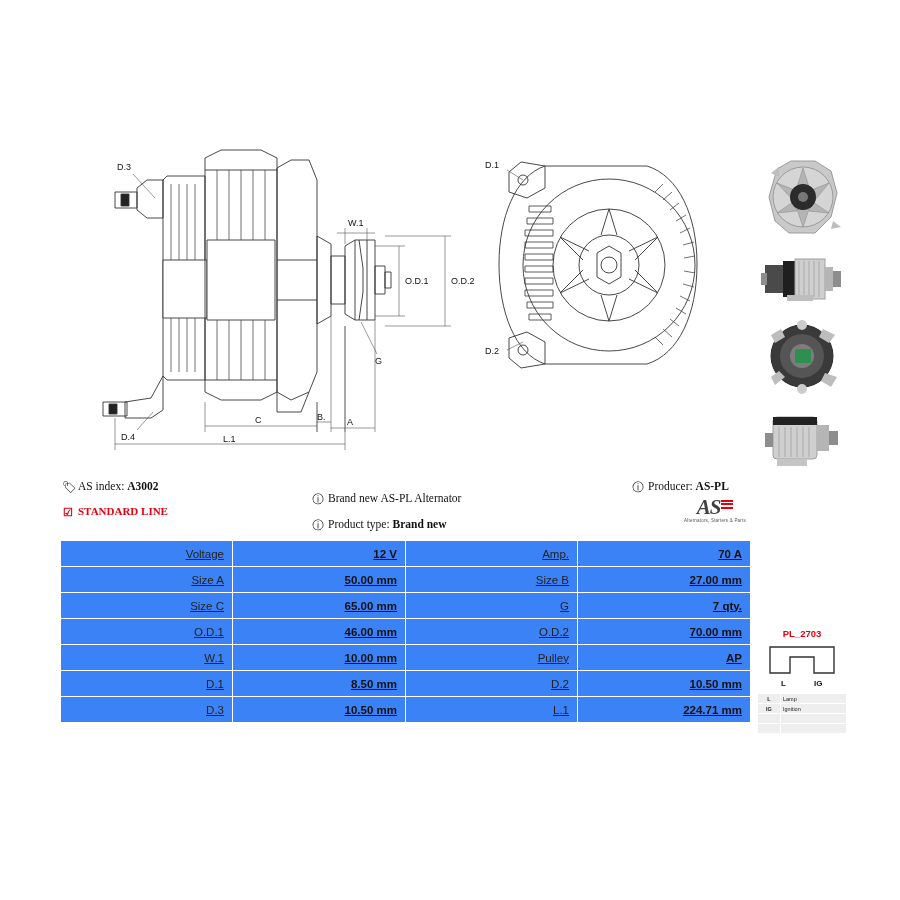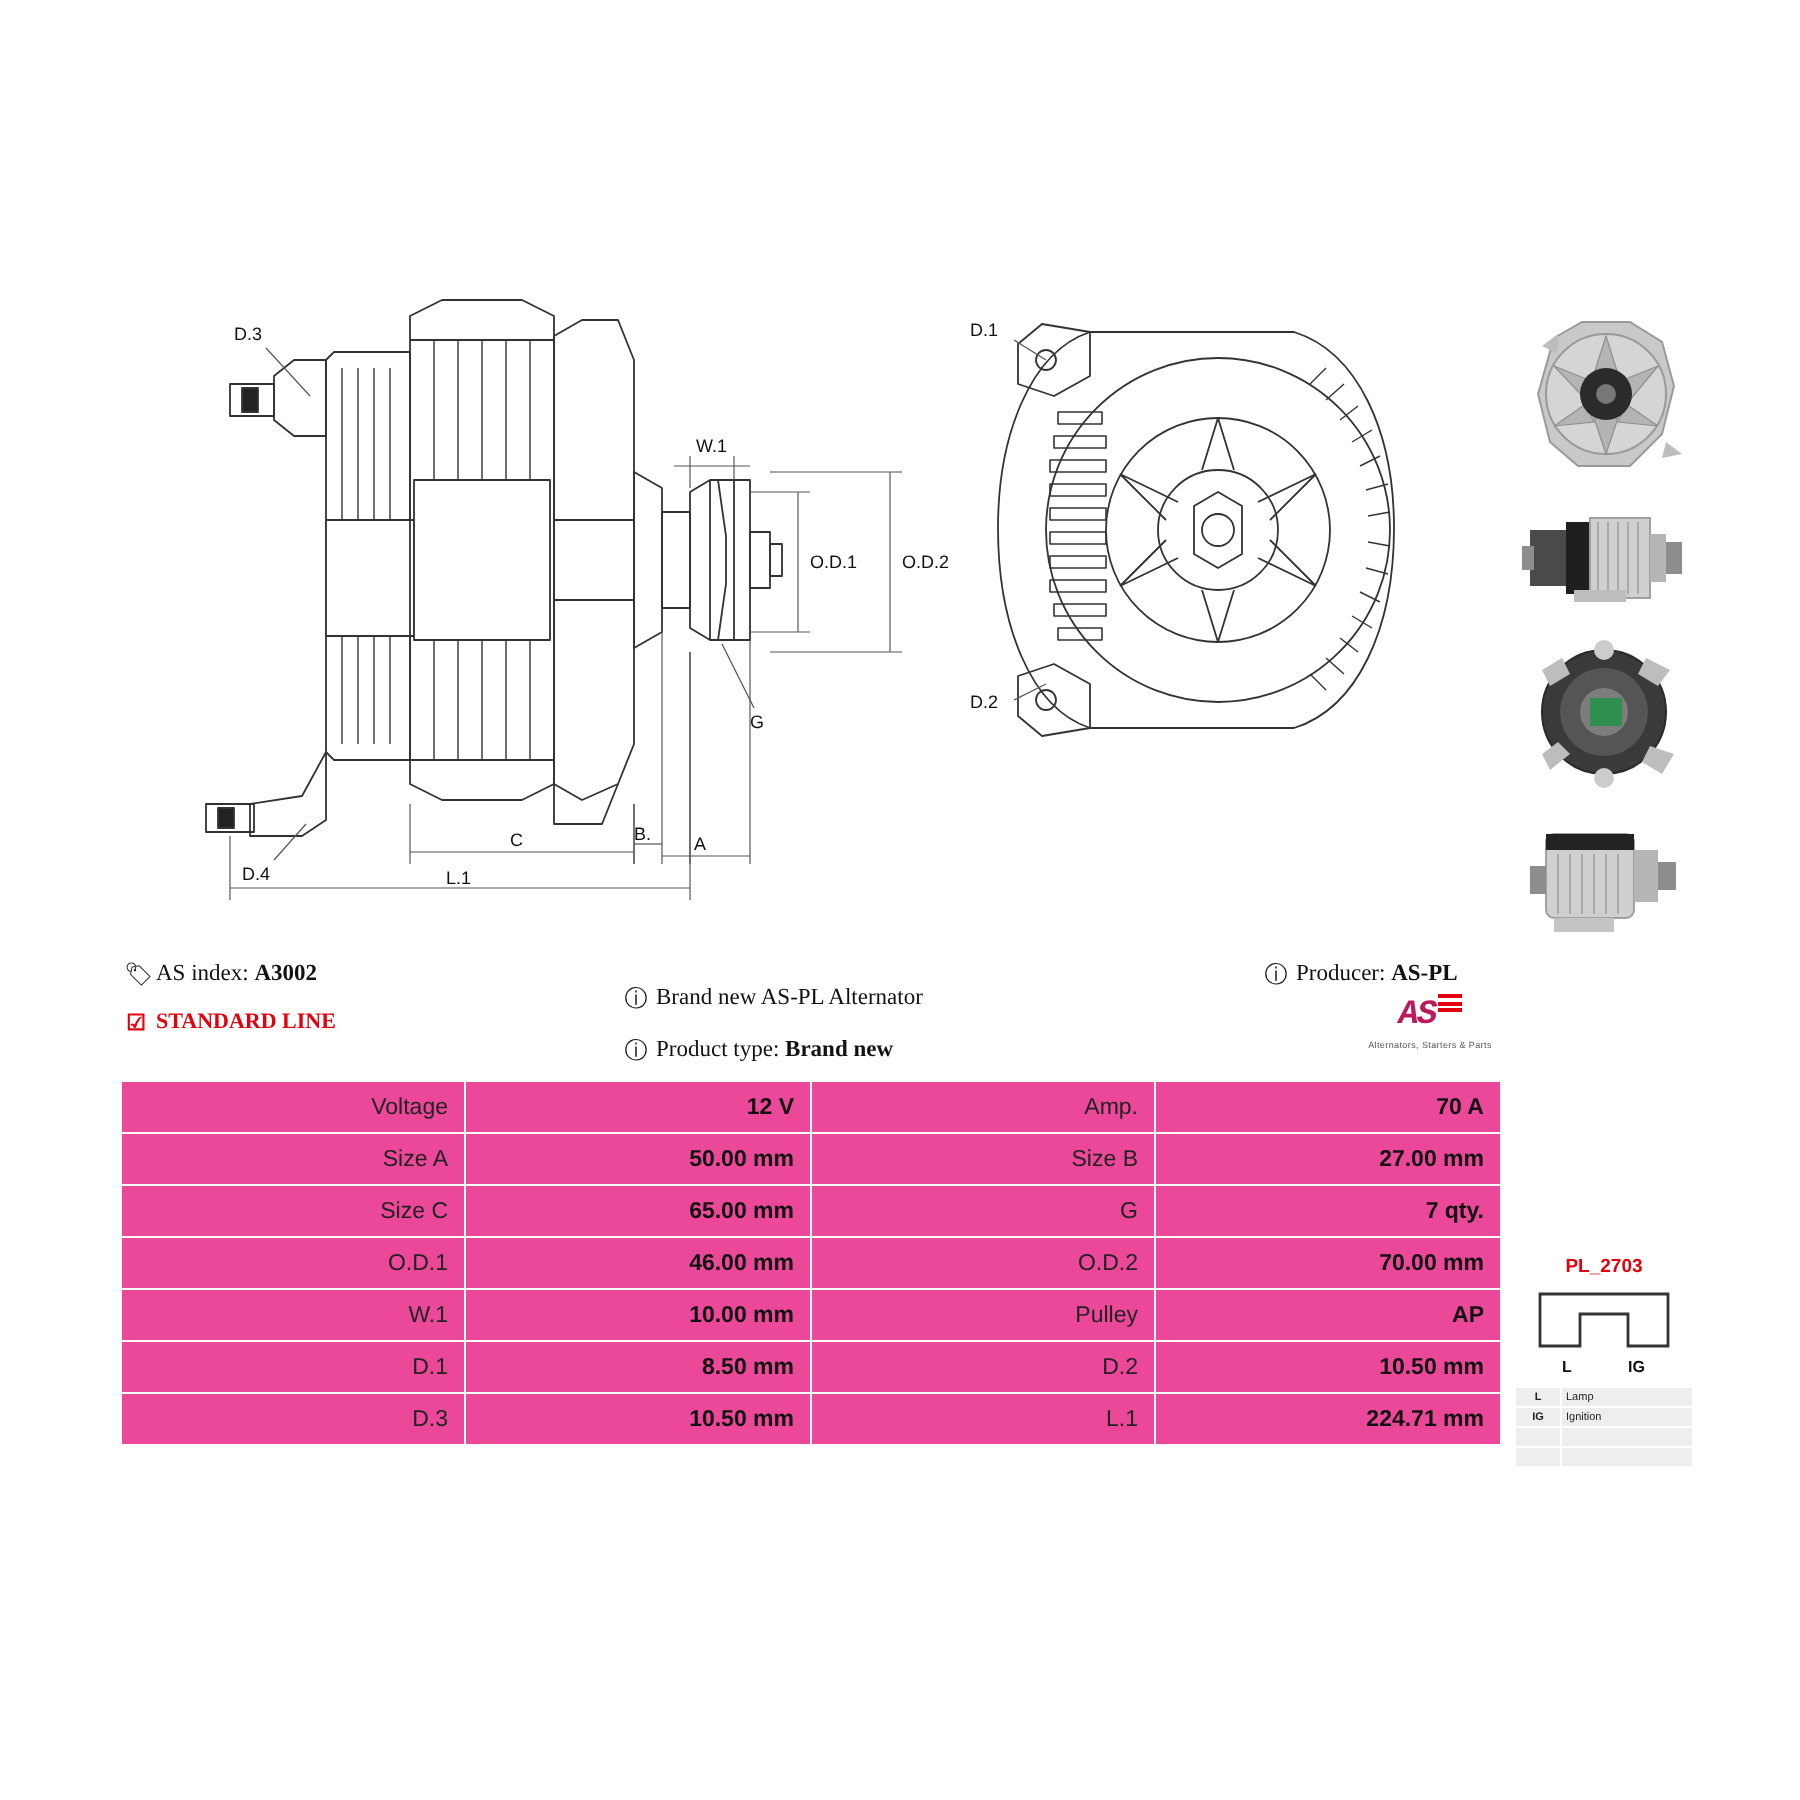--- a/index.html
+++ b/index.html
@@ -27,31 +27,31 @@
   .info-col2{position:absolute;left:250px;top:0;width:300px;margin-top:12px;}
   .info-col3{position:absolute;left:570px;top:0;width:180px;text-align:left;}
   .iline{margin-bottom:11px;white-space:nowrap;}
   .ico{display:inline-block;width:12px;text-align:center;margin-right:4px;vertical-align:-1px;}
   .bold{font-weight:bold;}
   .std{color:#e3000f;font-weight:bold;font-size:11px;}
   .std .ico{color:#e3000f;}
 
   
   .aslogo{position:absolute;left:680px;top:497px;width:70px;text-align:center;}
-  .aslogo .mark{font-family:Liberation Mono, monospace;font-weight:bold;font-style:italic;
-     font-size:17px;color:#be185d;letter-spacing:-1px;line-height:20px;}
+  .aslogo .mark{font-family:Liberation Serif, serif;font-weight:bold;font-style:italic;
+     font-size:21px;color:#404040;letter-spacing:-1px;line-height:20px;}
   .aslogo .sub{font-size:4.5px;color:#555;letter-spacing:.2px;margin-top:1px;}
   .aslogo .bars{display:inline-block;vertical-align:4px;margin-left:1px;}
   .aslogo .bars i{display:block;width:12px;height:2px;background:#e3000f;margin-bottom:1.5px;}
 
   
   table.spec{position:absolute;left:60px;top:540px;width:690px;border-collapse:collapse;table-layout:fixed;}
   table.spec td{
     border:1px solid #ffffff;
-    height:25px;font-size:11.5px;padding:0 8px;background:#ec4899;
+    height:25px;font-size:11.5px;padding:0 8px;background:#3b82f6;text-decoration:underline;
   }
   td.lbl{text-align:right;color:#222;}
   td.val{text-align:right;font-weight:bold;color:#111;}
   td.empty{background:#eeeeee;}
   col.c1{width:172px;}col.c2{width:173px;}col.c3{width:172px;}col.c4{width:173px;}
 
   
   .plugbox{position:absolute;left:757px;top:628px;width:90px;}
   .plugtitle{color:#e3000f;font-weight:bold;font-size:9.5px;text-align:center;margin-bottom:4px;}
   .plug-sv{display:block;margin:0 auto;}

